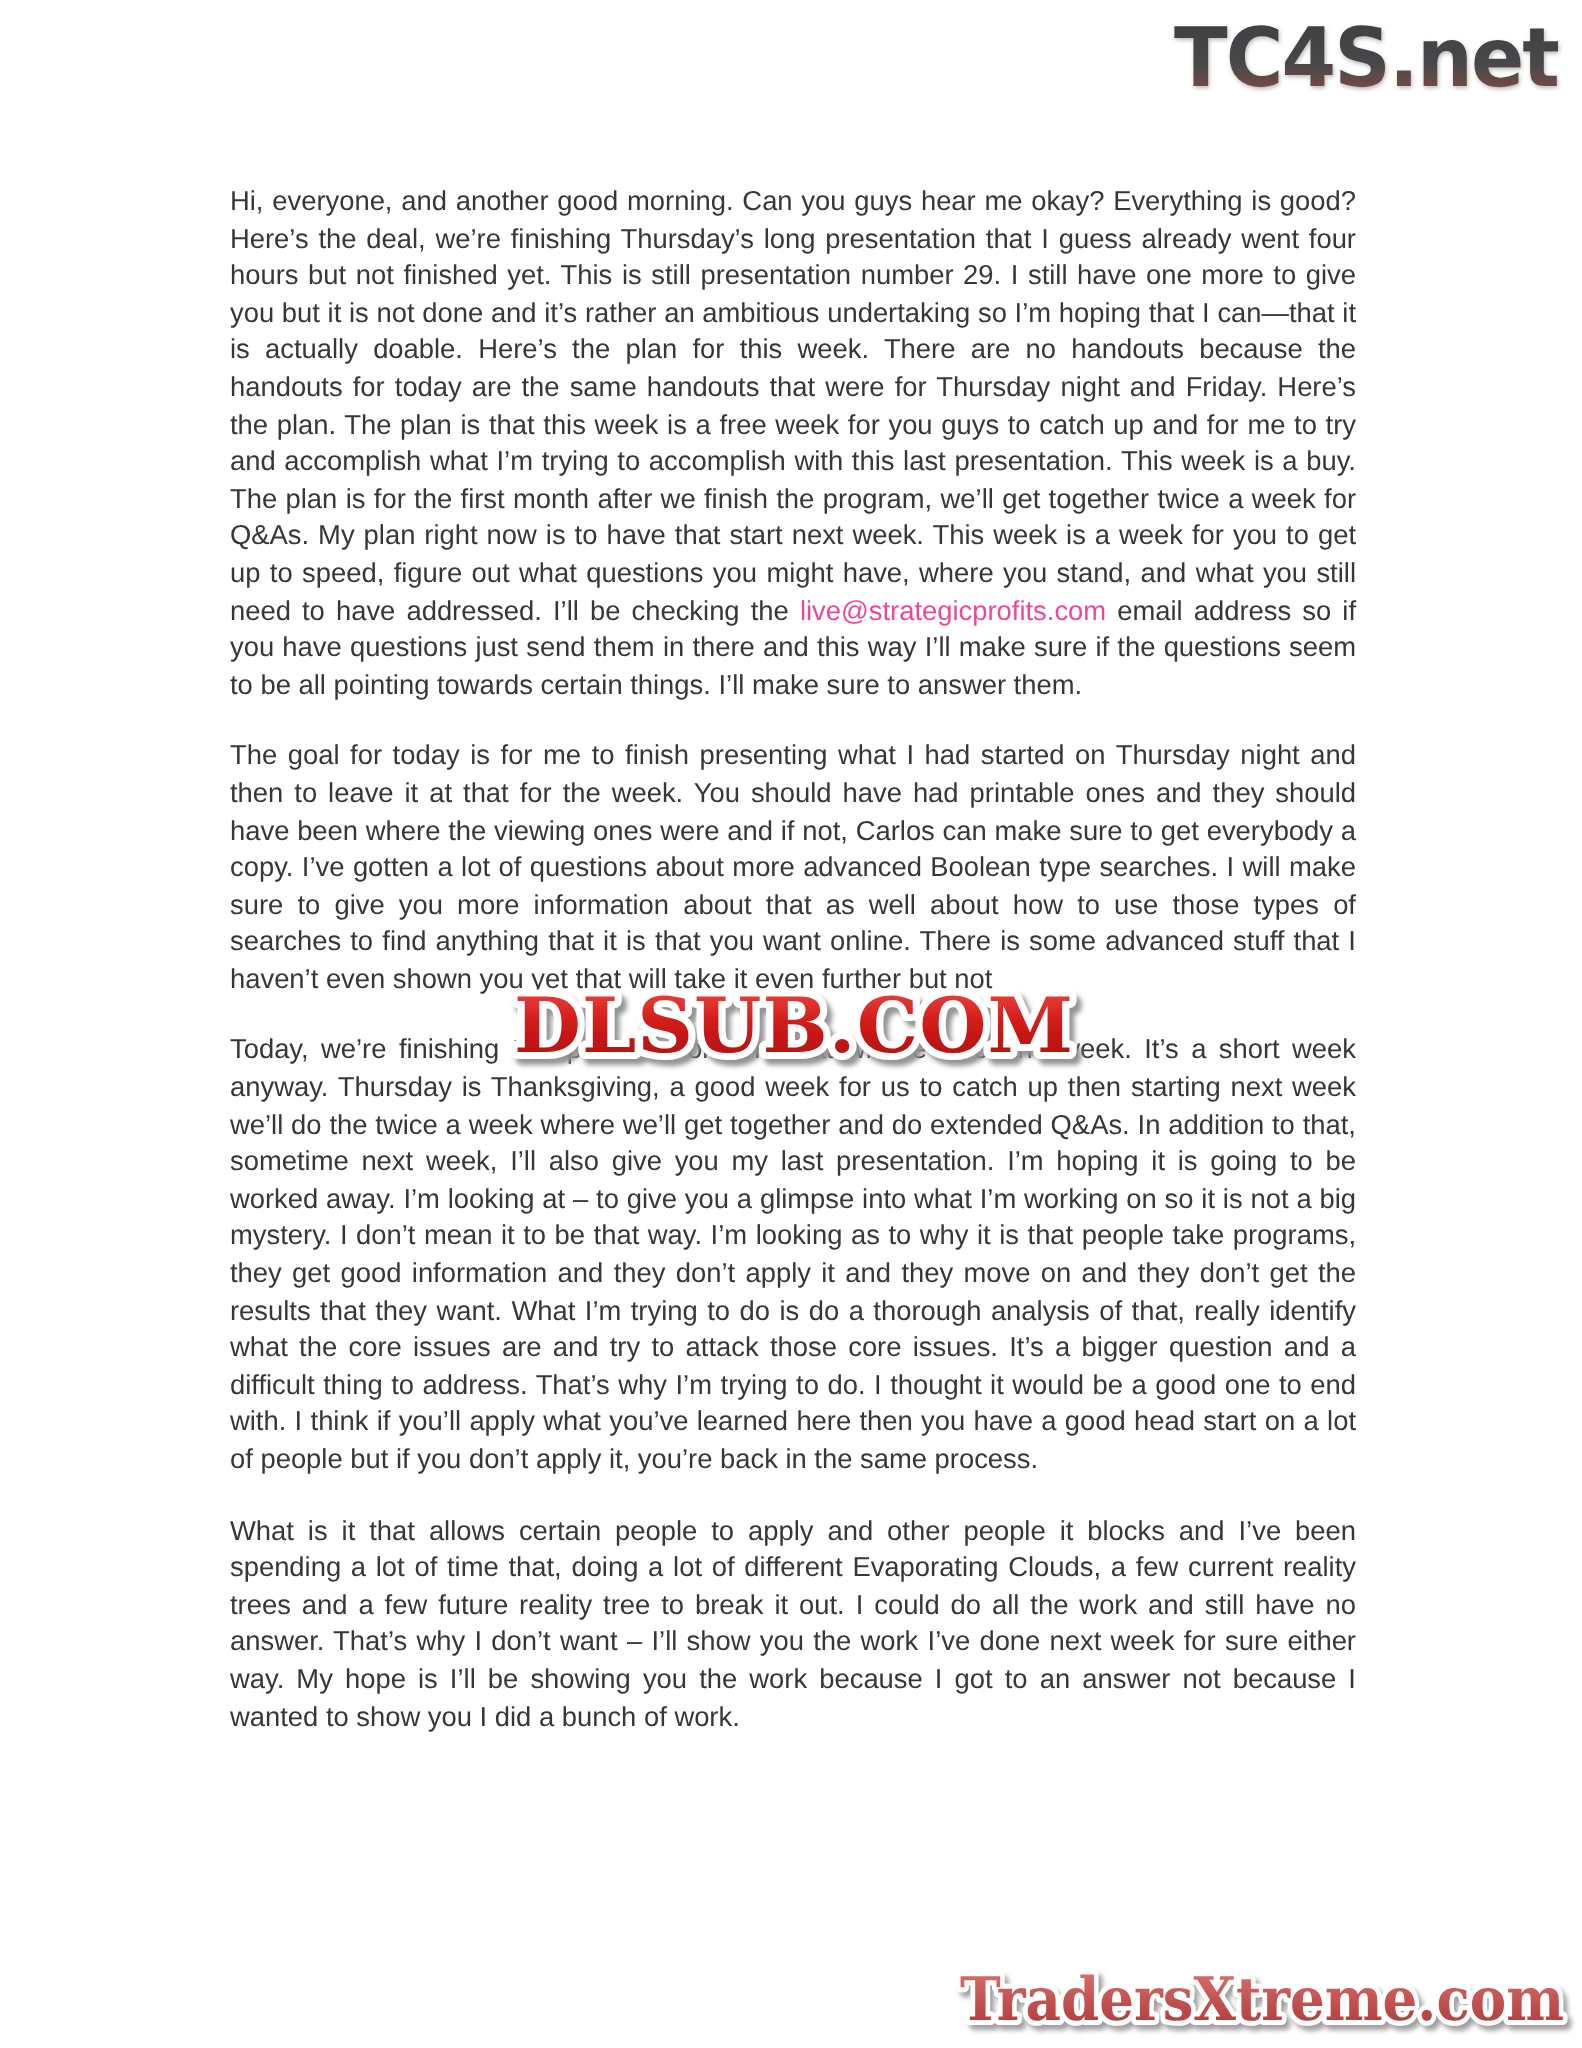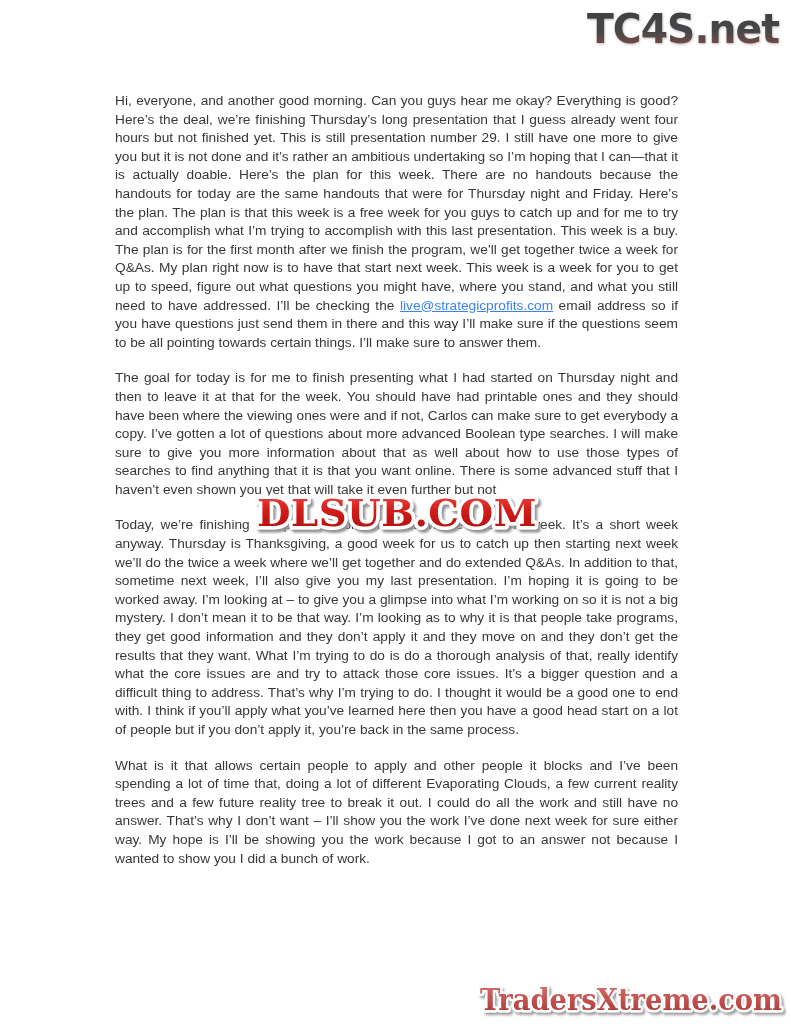--- a/index.html
+++ b/index.html
@@ -22,22 +22,21 @@
   .content {
     position: absolute; left: 115px; top: 92px;
     width: 563px;
     color: #373737;
     font-size: 13.7px;
     line-height: 18.6px;
     text-align: justify;
   }
   .content p { margin: 0 0 17px 0; }
   .email-link {
-    color: #3b82f6;
-    text-decoration: underline;
+    color: #ec4899;
     cursor: pointer;
   }
   .dlsub-watermark {
     position: absolute; left: 246px; top: 484px;
     width: 302px; height: 58px;
   }
   .bottom-watermark {
     position: absolute; left: 472px; top: 979px;
     width: 318px; height: 44px;
   }

